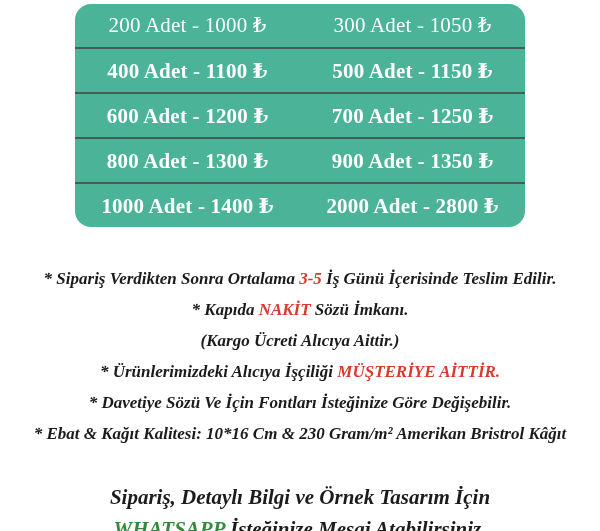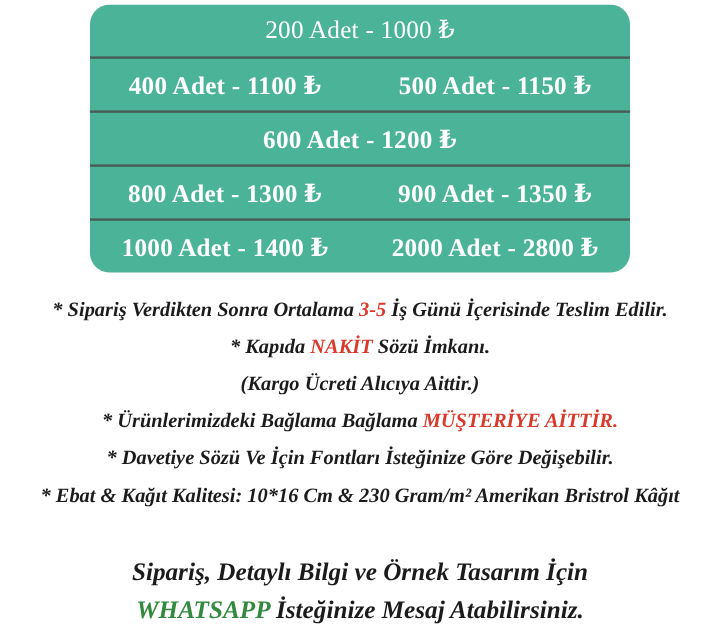--- a/index.html
+++ b/index.html
@@ -20,21 +20,21 @@
   .p-row{
     flex:1;display:flex;align-items:center;
     color:var(--table_text);
     font-size:21px;letter-spacing:.2px;
   }
   .p-row + .p-row{border-top:2px solid var(--table_divider);font-weight:bold;}
   .p-cell{flex:1;text-align:center;white-space:nowrap;}
 
   
   .notes{
-    margin-top:15px;text-align:center;
+    margin-top:36px;text-align:center;
     font-style:italic;font-weight:600;
     font-size:17px;color:var(--text_dark);
   }
   .note{margin:0;line-height:31px;white-space:nowrap;}
   .red{color:var(--note_red);}
   .green{color:var(--whatsapp_green);}
 
   
   .footer{
     margin-top:32px;text-align:center;
@@ -44,43 +44,45 @@
   .footer p{margin:0;line-height:32px;white-space:nowrap;}
 </style>
 </head>
 <body>
 
 <div class="canvas">
 
   <div class="price-table">
     <div class="p-row">
       <div class="p-cell">200 Adet - 1000 ₺</div>
+      <div class="p-cell">300 Adet - 1050 ₺</div>
     </div>
     <div class="p-row">
       <div class="p-cell">400 Adet - 1100 ₺</div>
       <div class="p-cell">500 Adet - 1150 ₺</div>
     </div>
     <div class="p-row">
       <div class="p-cell">600 Adet - 1200 ₺</div>
+      <div class="p-cell">700 Adet - 1250 ₺</div>
     </div>
     <div class="p-row">
       <div class="p-cell">800 Adet - 1300 ₺</div>
       <div class="p-cell">900 Adet - 1350 ₺</div>
     </div>
     <div class="p-row">
       <div class="p-cell">1000 Adet - 1400 ₺</div>
       <div class="p-cell">2000 Adet - 2800 ₺</div>
     </div>
   </div>
 
   <div class="notes">
     <p class="note"><span>* Sipariş Verdikten Sonra Ortalama </span><span class="red">3-5</span><span> İş Günü İçerisinde Teslim Edilir.</span></p>
     <p class="note"><span>* Kapıda </span><span class="red">NAKİT</span><span> Sözü İmkanı.</span></p>
     <p class="note"><span>(Kargo Ücreti Alıcıya Aittir.)</span></p>
-    <p class="note"><span>* Ürünlerimizdeki Bağlama Bağlama </span><span class="red">MÜŞTERİYE AİTTİR.</span></p>
+    <p class="note"><span>* Ürünlerimizdeki Alıcıya İşçiliği </span><span class="red">MÜŞTERİYE AİTTİR.</span></p>
     <p class="note"><span>* Davetiye Sözü Ve İçin Fontları İsteğinize Göre Değişebilir.</span></p>
     <p class="note"><span>* Ebat &amp; Kağıt Kalitesi: 10*16 Cm &amp; 230 Gram/m² Amerikan Bristrol Kâğıt</span></p>
   </div>
 
   <div class="footer">
     <p>Sipariş, Detaylı Bilgi ve Örnek Tasarım İçin</p>
     <p><span class="green">WHATSAPP</span><span> İsteğinize Mesaj Atabilirsiniz.</span></p>
   </div>
 
 </div>

